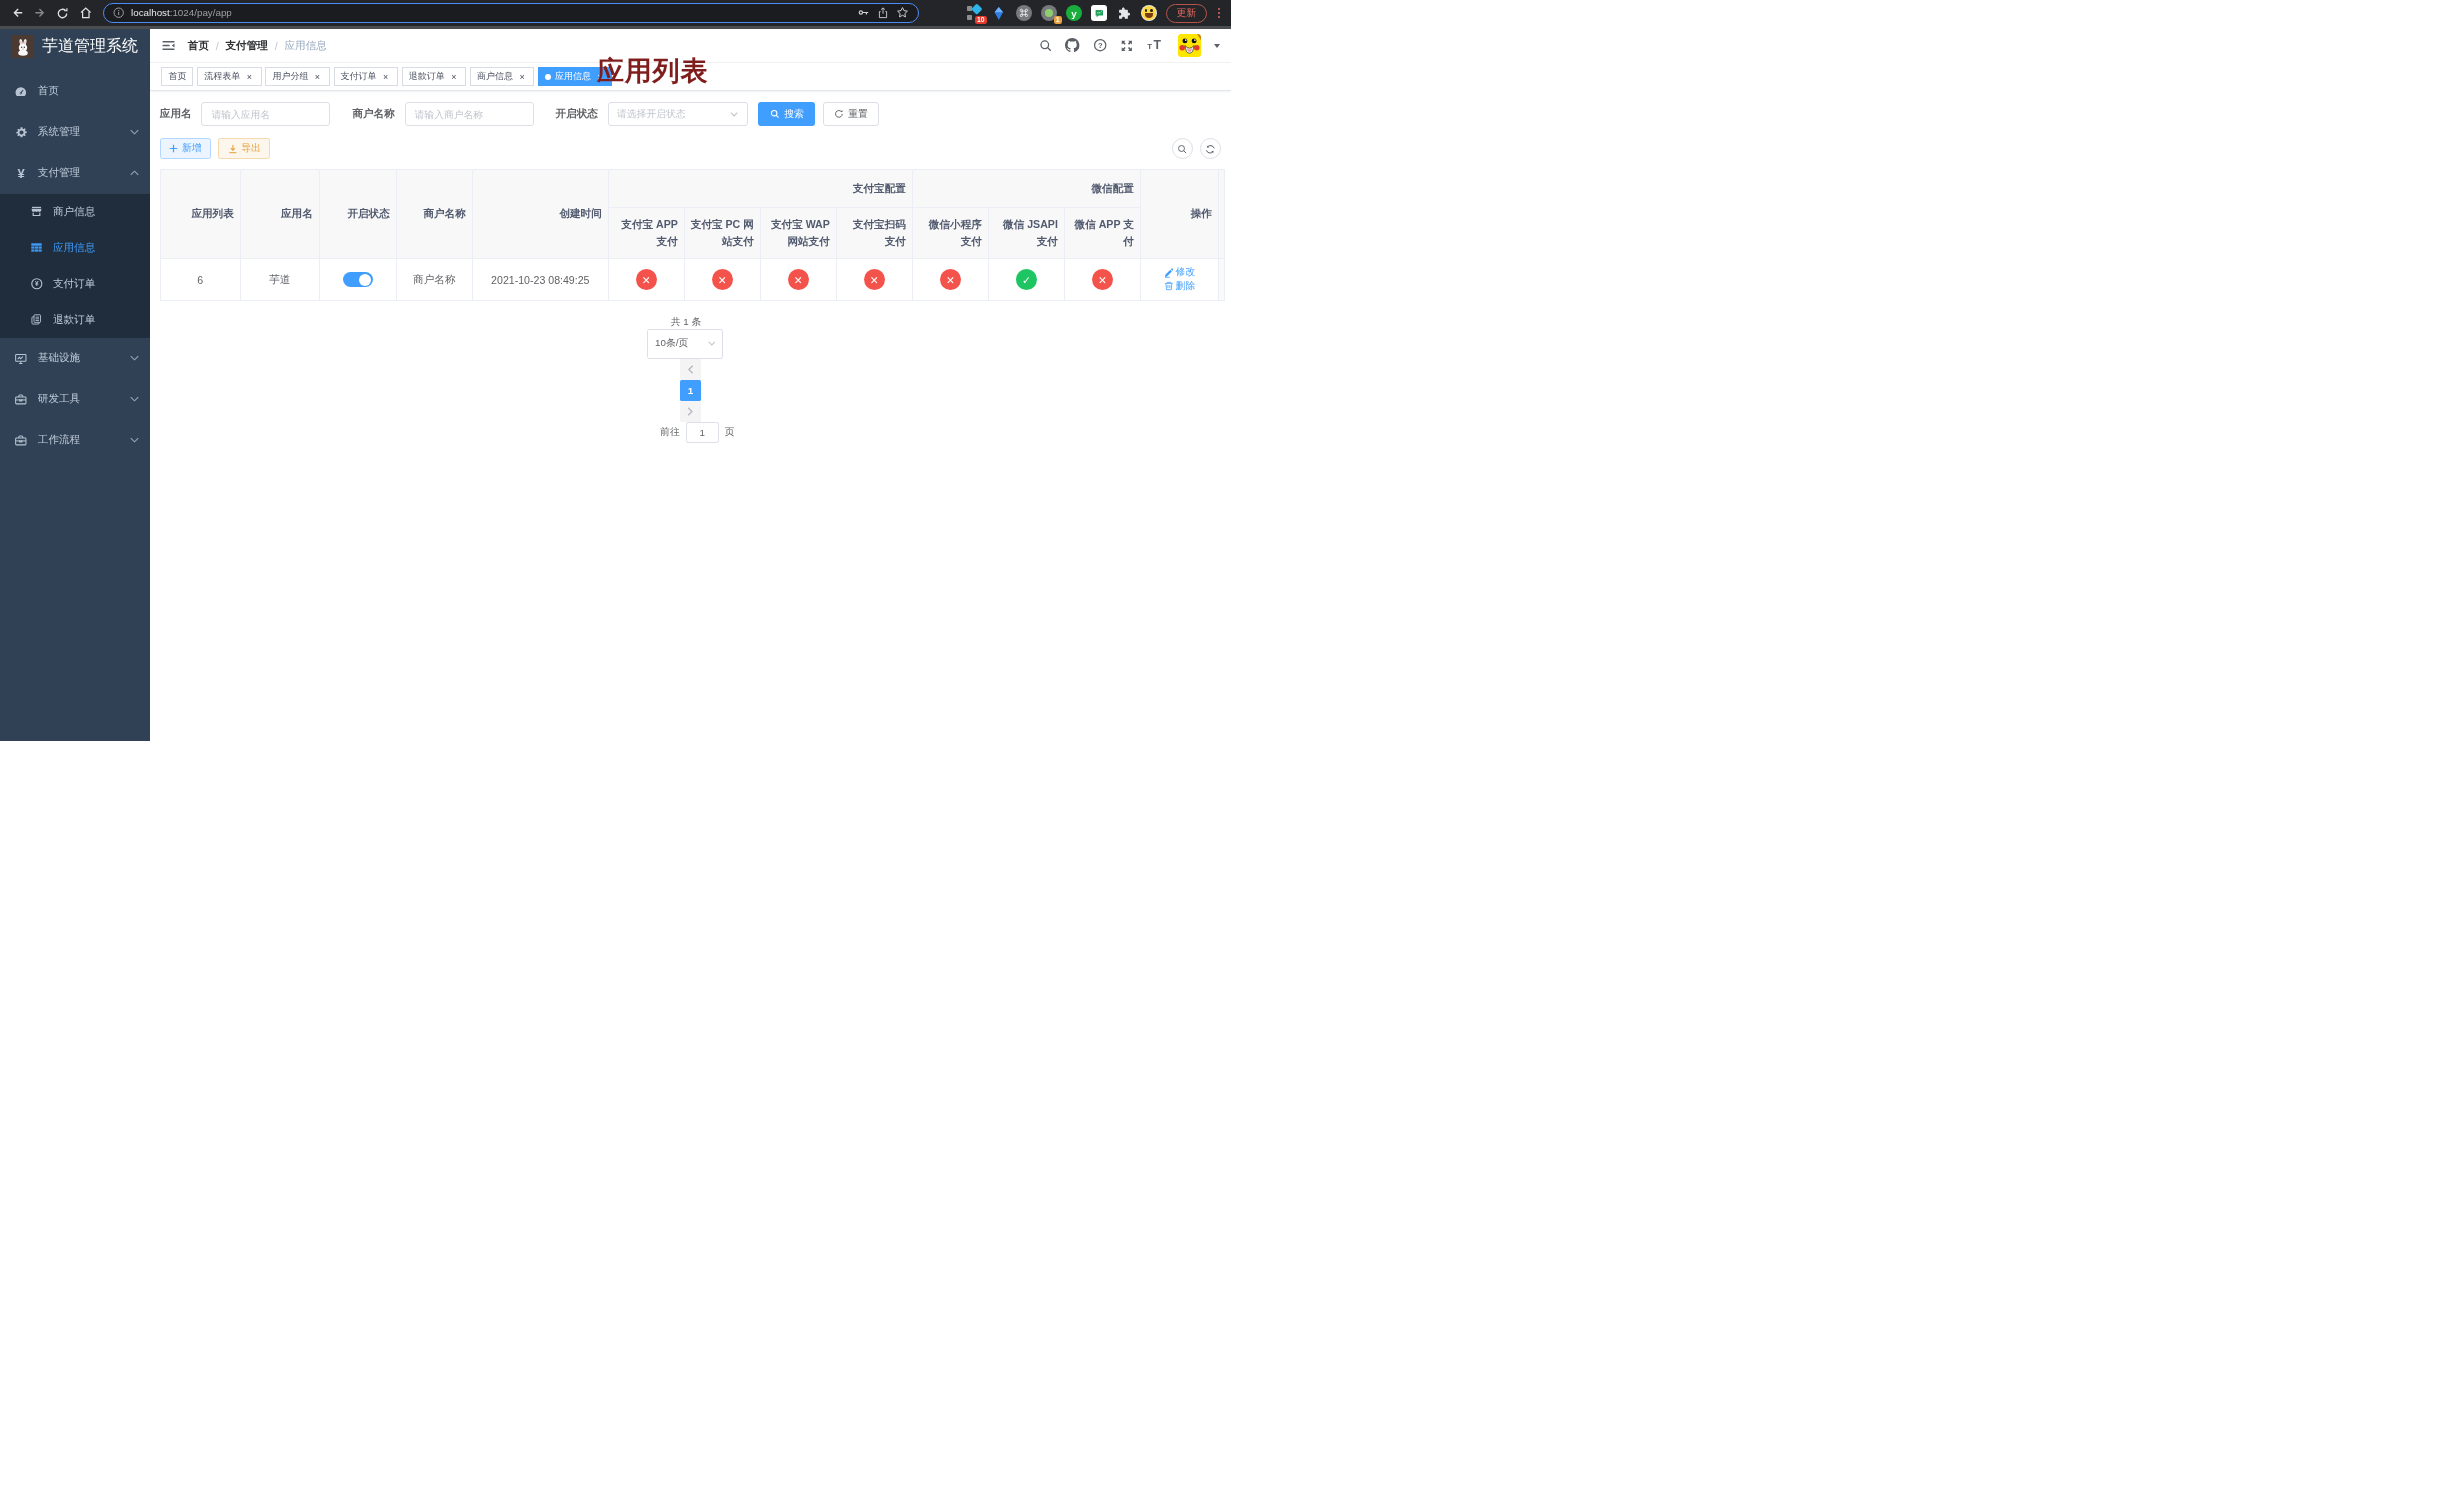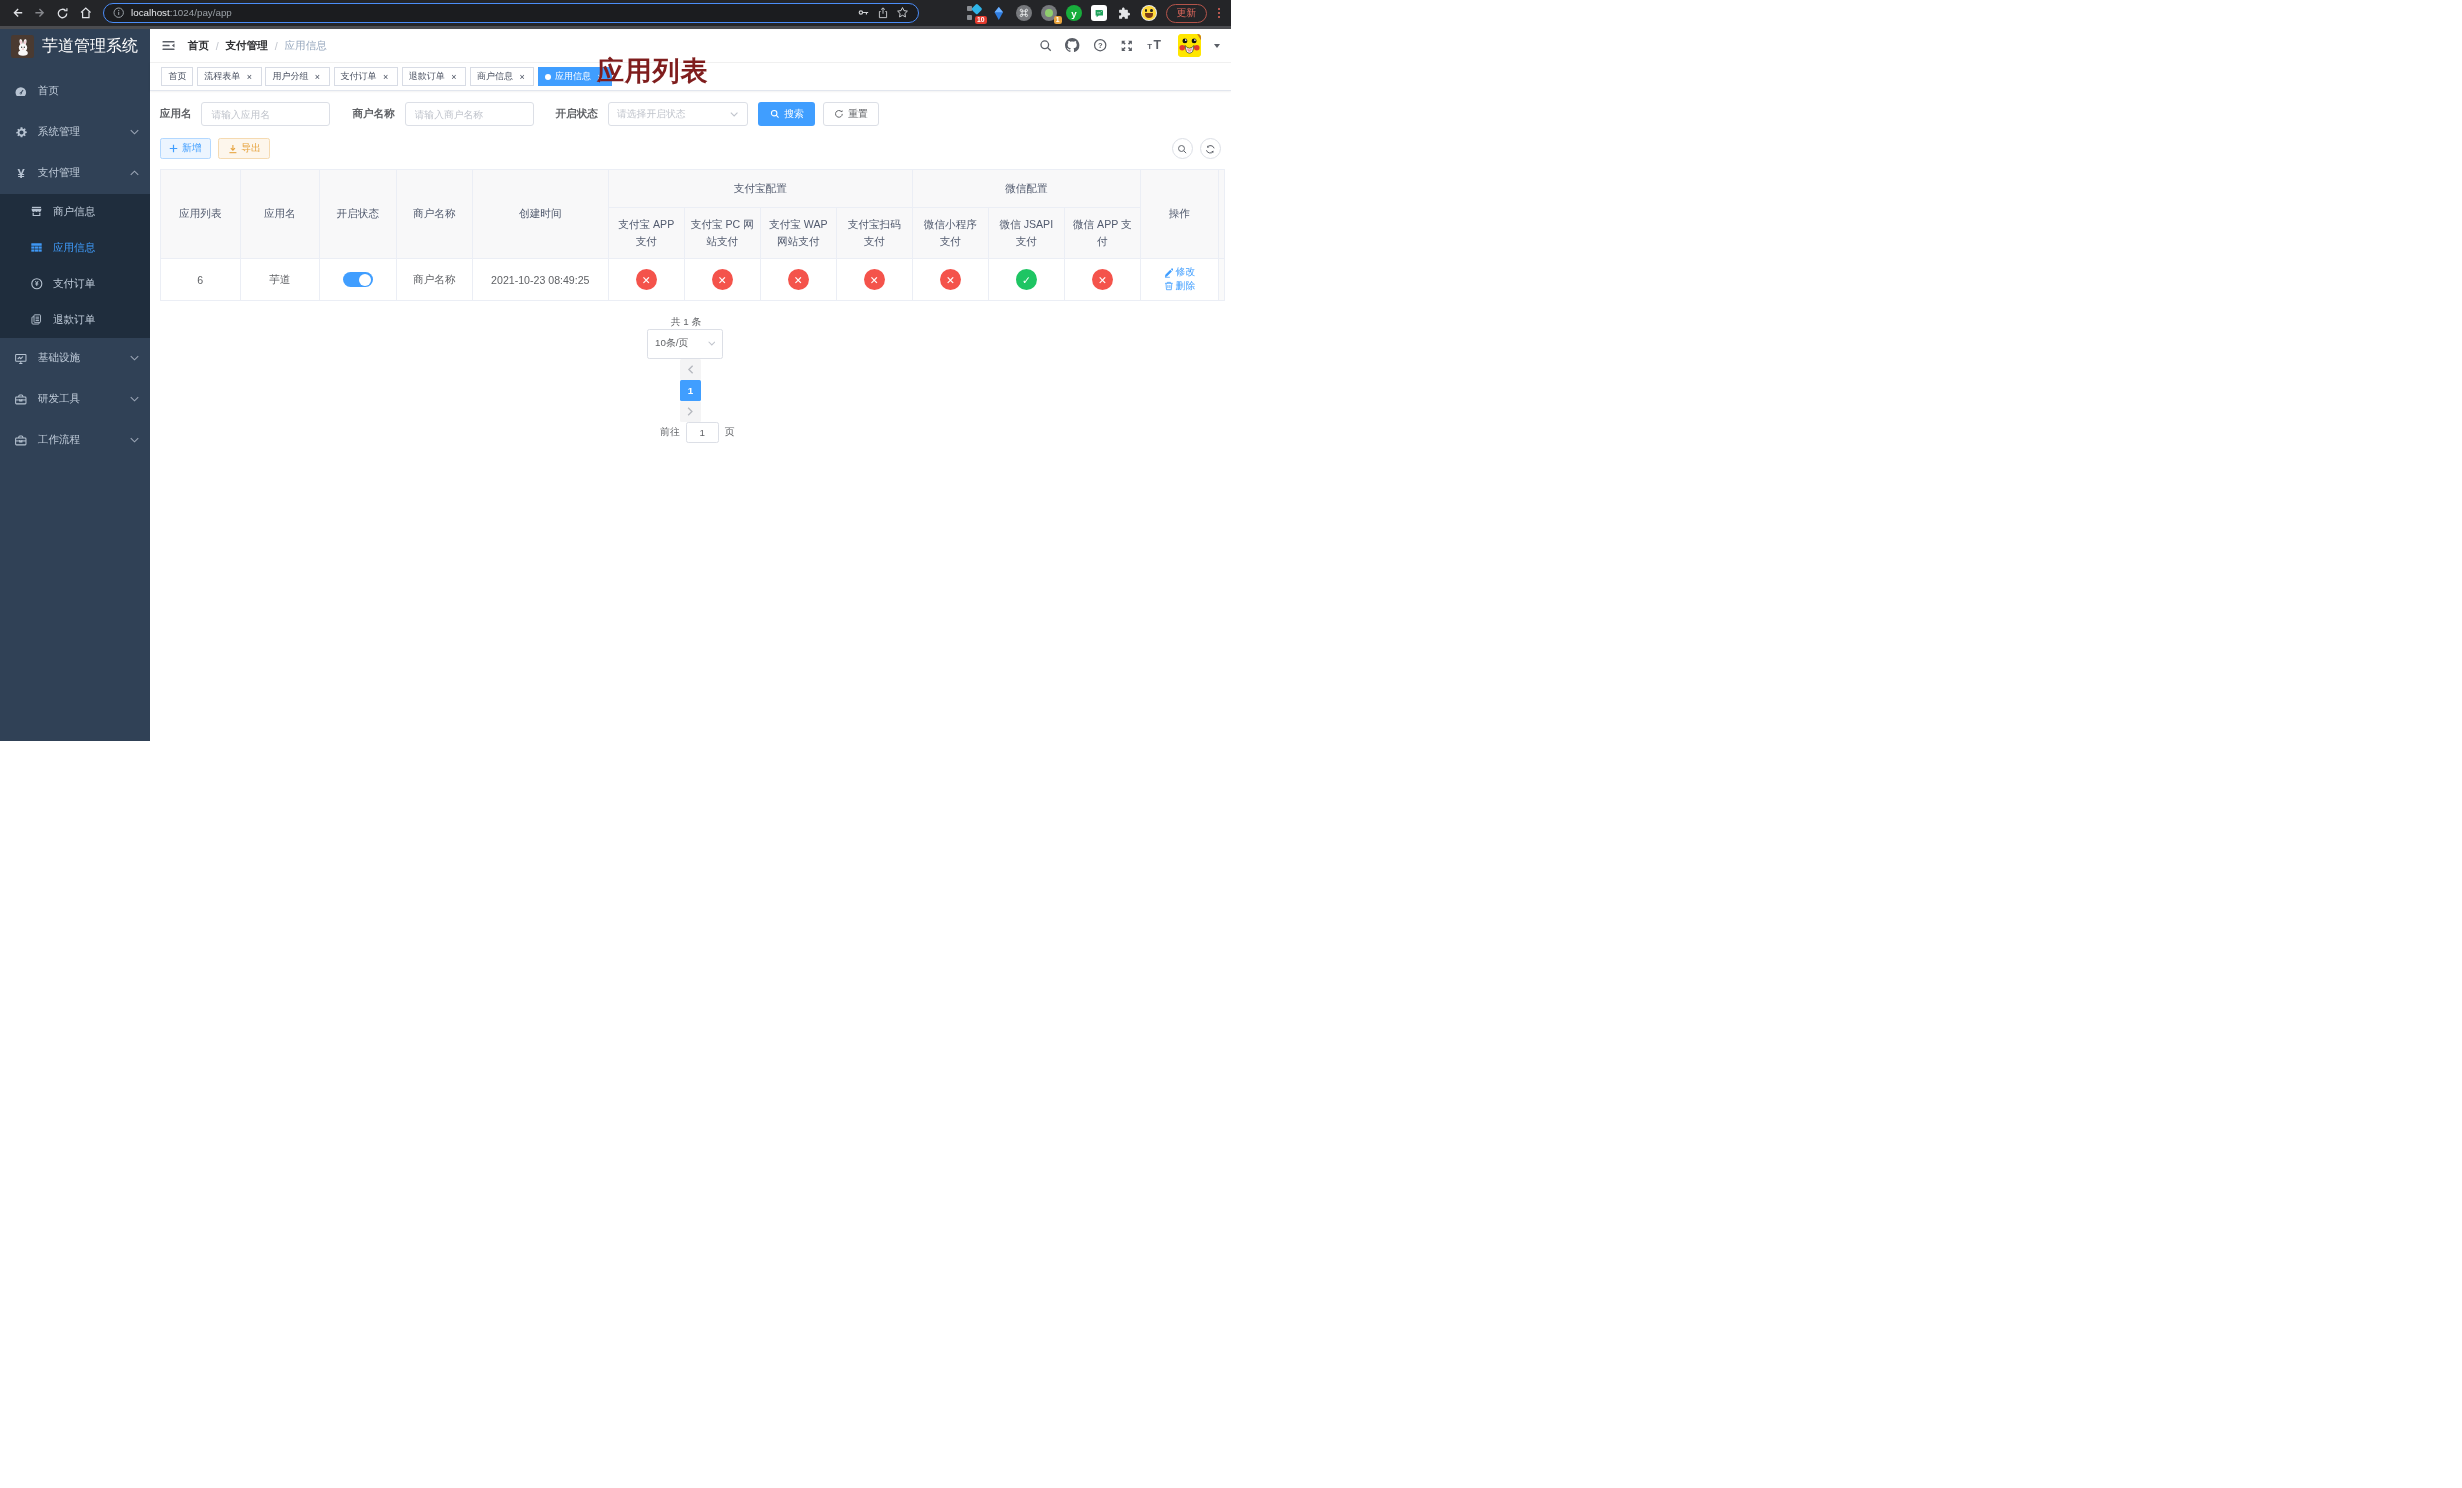--- a/index.html
+++ b/index.html
@@ -112,22 +112,22 @@
   align-items:center; gap:3.8px; cursor:pointer; }
 .btn-add { background:#ecf5ff; border:0.8px solid #b3d8ff; color:#409eff; margin-right:7.6px; }
 .btn-export { background:#fdf6ec; border:0.8px solid #f5dab1; color:#e6a23c; }
 .toolbar-right { margin-left:auto; display:flex; gap:7.6px; }
 .circle-btn { width:21px; height:21px; border-radius:50%; border:0.8px solid #dcdfe6;
   background:#fff; color:#5a5e66; display:flex; align-items:center; justify-content:center;
   cursor:pointer; }
 
 
 table.grid { width:1062px; border-collapse:collapse; table-layout:fixed; font-size:10.6px; }
-.grid th { background:#f8f8f9; color:#515a6e; font-weight:normal; border:0.8px solid #ebeef5;
-  padding:4.5px 6px; text-align:center; line-height:17.4px; }
+.grid th { background:#f8f8f9; color:#515a6e; font-weight:bold; border:0.8px solid #ebeef5;
+  padding:4.5px 6px; text-align:right; line-height:17.4px; }
 .grid th.gutter-col { background:#f8f8f9; padding:0; }
 .grid td { border:0.8px solid #ebeef5; color:#606266; text-align:center; height:42px;
   padding:3px 4.5px; background:#fff; }
 .grid tr.group-row th { height:38px; }
 .grid tr.sub-row th { height:51px; }
 .status-circle { display:inline-flex; width:21px; height:21px; border-radius:50%;
   align-items:center; justify-content:center; color:#fff; font-size:10.6px; }
 .status-no { background:#f4534b; }
 .status-ok { background:#1ec563; }
 .switch { display:inline-block; width:30px; height:15px; border-radius:7.6px;

